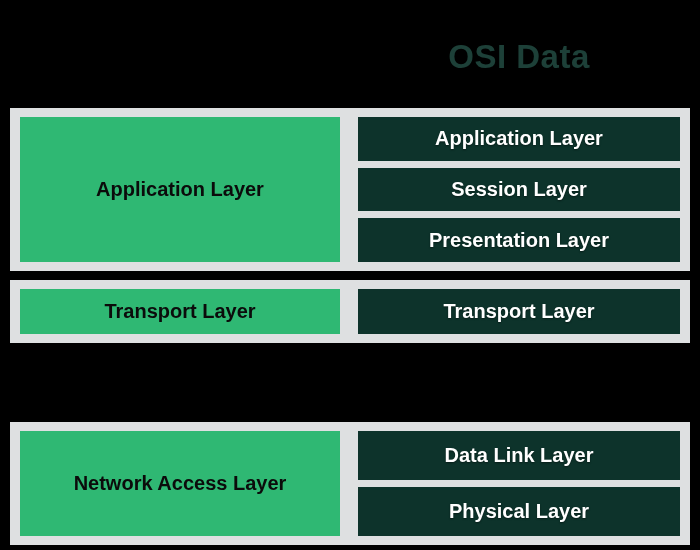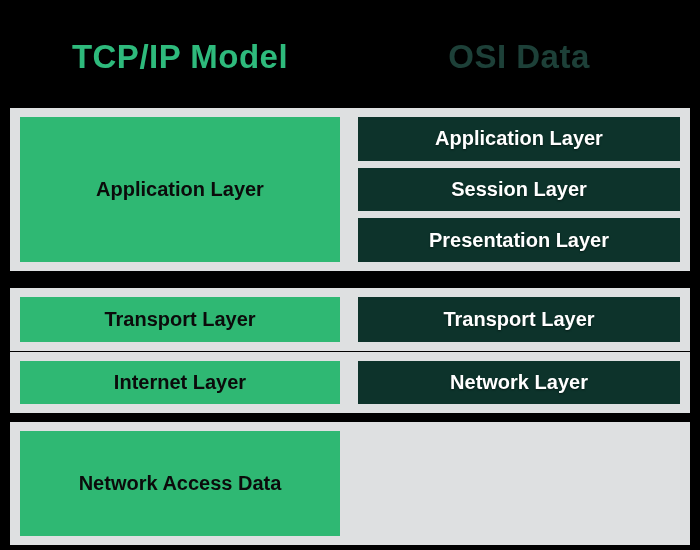--- a/index.html
+++ b/index.html
@@ -38,21 +38,21 @@
   .group {
     position: absolute;
     left: 10px;
     width: 680px;
     background: var(--container);
     display: flex;
     gap: 18px;
     padding: 9px 10px;
   }
   .group-1 { top: 108px; height: 163px; }
-  .group-2 { top: 288px; height: 63px; }
+  .group-2 { top: 280px; height: 63px; }
   .group-3 { top: 352px; height: 61px; }
   .group-4 { top: 422px; height: 123px; }
 
   .tcp-cell {
     flex: 0 0 320px;
     background: var(--tcpip-box);
     color: var(--tcpip-box-text);
     display: flex;
     align-items: center;
     justify-content: center;
@@ -77,43 +77,40 @@
     font-weight: 600;
     text-align: center;
     text-shadow: 0 1px 2px rgba(0,0,0,0.45);
   }
 </style>
 </head>
 <body>
 
 <div class="canvas">
 
-  <div class="title title-tcpip">TCP/IP Model</div>
   <div class="title title-osi">OSI Data</div>
 
   <div class="group group-1">
     <div class="tcp-cell">Application Layer</div>
     <div class="osi-col">
       <div class="osi-box">Application Layer</div>
       <div class="osi-box">Session Layer</div>
       <div class="osi-box">Presentation Layer</div>
     </div>
   </div>
 
   <div class="group group-2">
     <div class="tcp-cell">Transport Layer</div>
     <div class="osi-col">
       <div class="osi-box">Transport Layer</div>
     </div>
   </div>
 
-  <div class="group group-3">
-    <div class="tcp-cell">Internet Layer</div>
-    <div class="osi-col">
-      <div class="osi-box">Network Layer</div>
-    </div>
-  </div>
 
   <div class="group group-4">
-    <div class="tcp-cell">Network Access Data</div>
+    <div class="tcp-cell">Network Access Layer</div>
+    <div class="osi-col">
+      <div class="osi-box">Data Link Layer</div>
+      <div class="osi-box">Physical Layer</div>
+    </div>
   </div>
 
 </div>
 
 </body></html>

